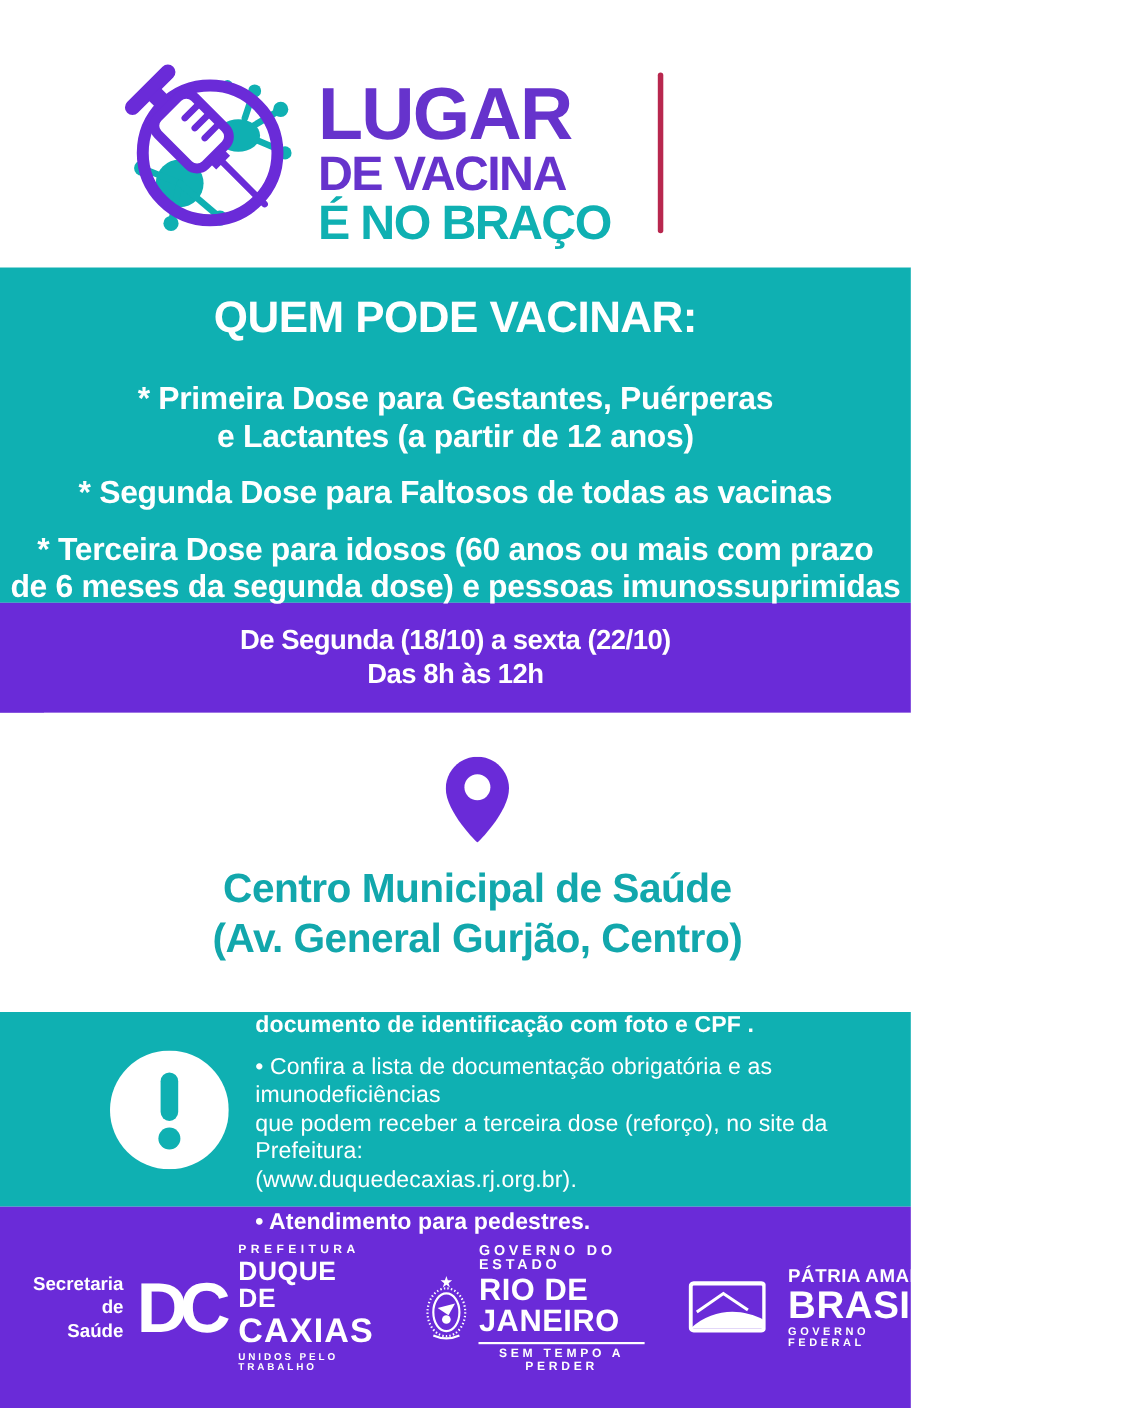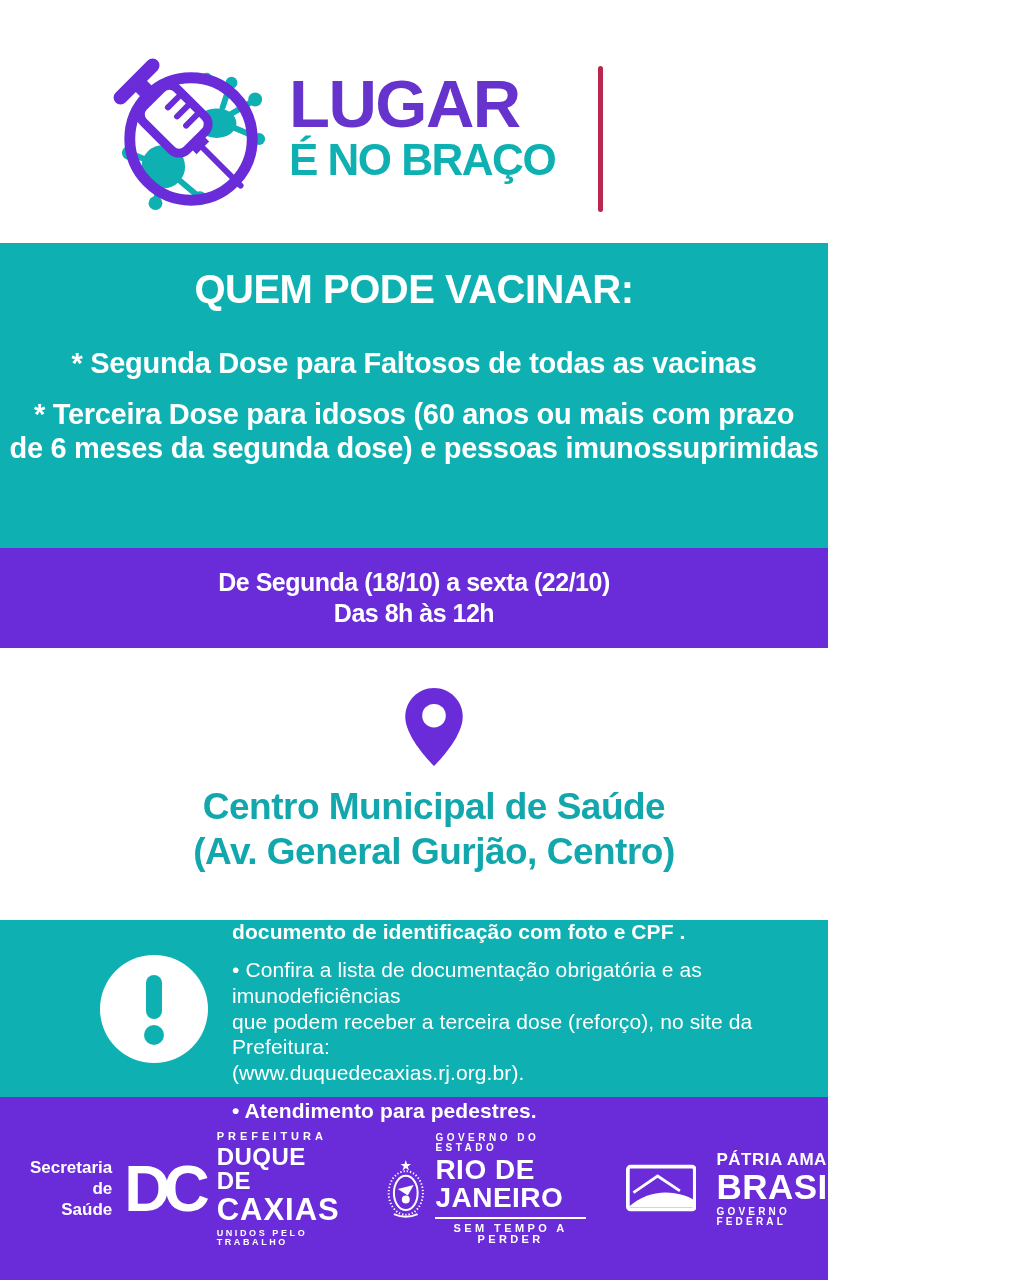--- a/index.html
+++ b/index.html
@@ -54,21 +54,21 @@
   .secretariat{width:138px;text-align:right;font-size:17px;font-weight:700;line-height:1.25;}
   .city-logo{display:flex;align-items:center;margin-left:12px;}
   .dc-monogram{font-size:64px;font-weight:800;letter-spacing:-7px;padding-right:14px;}
   .city-text{display:flex;flex-direction:column;line-height:1;}
   .tiny-caps{font-size:11px;font-weight:700;letter-spacing:4px;}
   .city-name1{font-size:24px;font-weight:800;letter-spacing:.5px;margin-top:3px;}
   .city-name2{font-size:31px;font-weight:800;letter-spacing:1px;margin-top:1px;}
   .city-tag{font-size:9px;font-weight:700;letter-spacing:2.6px;margin-top:4px;}
   .state-logo{display:flex;align-items:center;margin-left:46px;}
   .state-text{display:flex;flex-direction:column;margin-left:10px;line-height:1;}
-  .state-small{font-size:10px;font-weight:700;letter-spacing:3.5px;}
+  .state-small{font-size:13px;font-weight:700;letter-spacing:3.5px;}
   .state-name{font-size:28px;font-weight:800;letter-spacing:.5px;margin-top:3px;}
   .state-rule{height:2px;background:#fff;margin:5px 0 4px;}
   .state-tag{font-size:11px;font-weight:700;letter-spacing:3.4px;text-align:center;}
   .federal-logo{display:flex;align-items:center;margin-left:40px;gap:10px;}
   .federal-text{display:flex;flex-direction:column;margin-left:10px;line-height:1;}
   .fed-small{font-size:17px;font-weight:700;letter-spacing:.5px;}
   .fed-name{font-size:35px;font-weight:800;letter-spacing:.5px;margin-top:1px;}
   .fed-tag{font-size:10px;font-weight:700;letter-spacing:3.2px;margin-top:3px;}
 </style>
 </head>
@@ -104,29 +104,32 @@
         <line x1="84" y1="50" x2="100" y2="50" stroke="#6A2BD8" stroke-width="6" stroke-linecap="round"></line>
         <line x1="84" y1="63" x2="100" y2="63" stroke="#6A2BD8" stroke-width="6" stroke-linecap="round"></line>
         <line x1="84" y1="76" x2="100" y2="76" stroke="#6A2BD8" stroke-width="6" stroke-linecap="round"></line>
         <rect x="71" y="92" width="18" height="12" fill="#6A2BD8"></rect>
         <line x1="80" y1="102" x2="80" y2="158" stroke="#6A2BD8" stroke-width="6" stroke-linecap="round"></line>
       </g>
     </svg>
 
     <div class="title-block">
       <div class="title-l1">LUGAR</div>
+      <div class="title-l2">DE VACINA</div>
       <div class="title-l3">É NO BRAÇO</div>
     </div>
 
     <div class="hdr-divider"></div>
 
   </header>
 
   <section class="who">
     <h1>QUEM PODE VACINAR:</h1>
+    <p class="prewrap">* Primeira Dose para Gestantes, Puérperas
+e Lactantes (a partir de 12 anos)</p>
     <p class="prewrap">* Segunda Dose para Faltosos de todas as vacinas</p>
     <p class="prewrap">*  Terceira Dose para idosos (60 anos ou mais com prazo
 de 6 meses da segunda dose) e pessoas imunossuprimidas</p>
   </section>
 
   <section class="band">
     <p class="prewrap">De Segunda (18/10) a sexta (22/10)
 Das 8h às 12h</p>
   </section>
 

